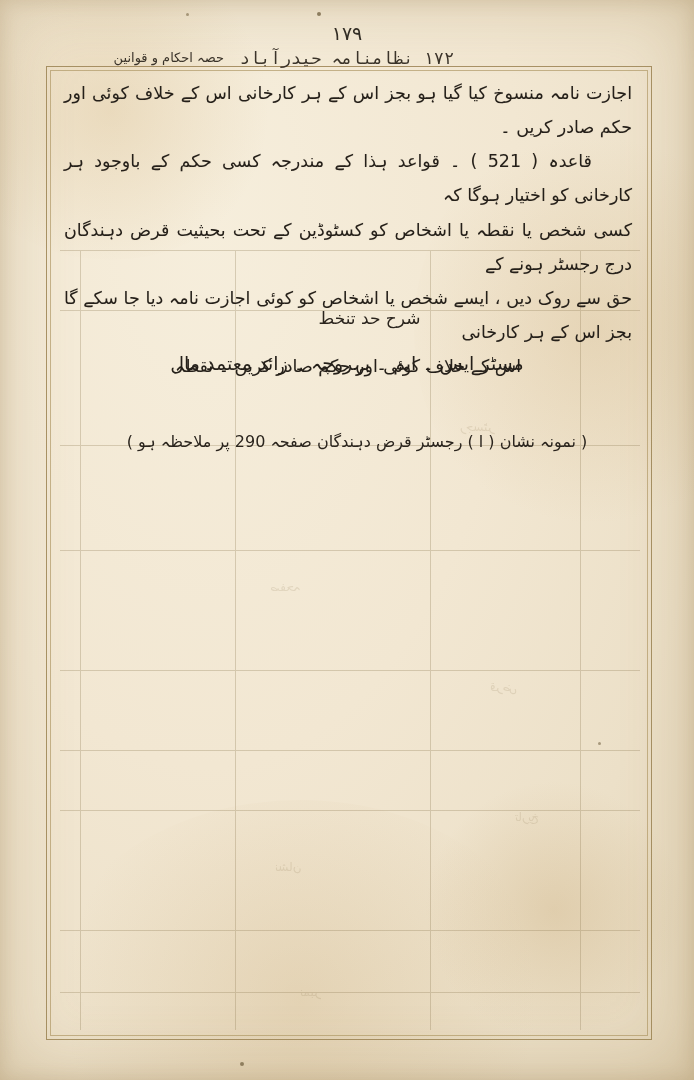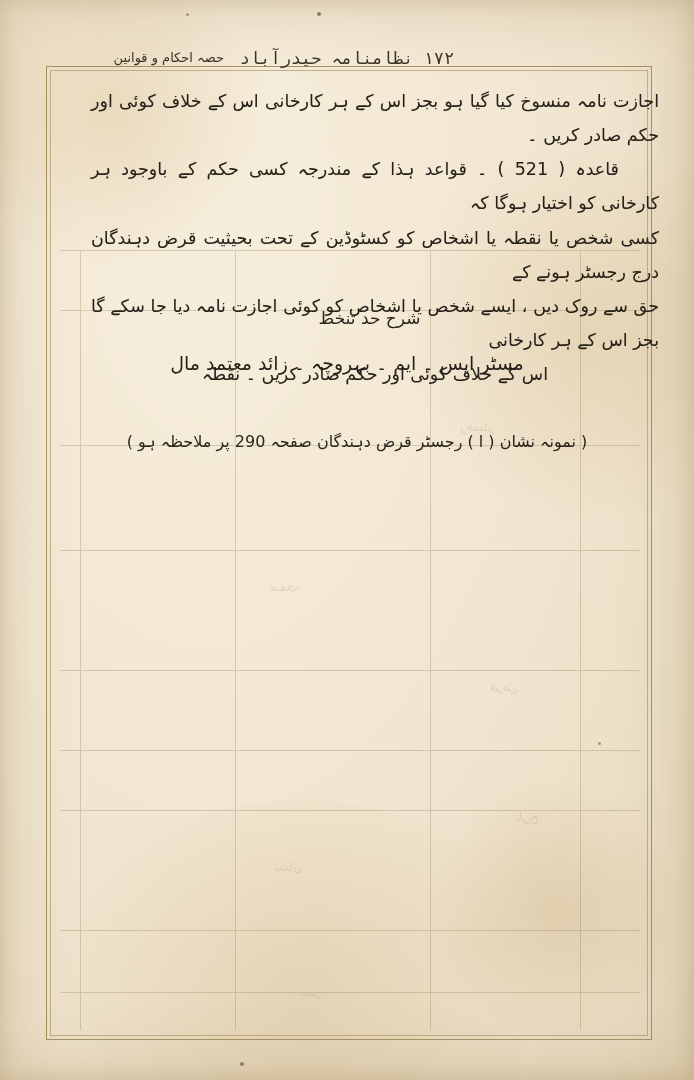--- a/index.html
+++ b/index.html
@@ -115,26 +115,25 @@
     direction: rtl;
     font-size: 13px;
     color: #3a332a;
     white-space: nowrap;
   }
 
   
   .body-block {
     position: absolute;
     left: 64px;
-    top: 84px;
+    top: 76px;
     width: 568px;
     direction: rtl;
     text-align: justify;
     color: #241f19;
-    margin-left: 27px;
   }
   .line {
     font-size: 17.5px;
     line-height: 1.95;
     letter-spacing: 0.2px;
     text-shadow: 0 0 1px rgba(60,45,20,0.12);
   }
   .line.indent {
     text-indent: 40px;
   }
@@ -232,20 +231,21 @@
 
 <div class="page">
 
   <div class="paper-stain stain-a"></div>
   <div class="paper-stain stain-b"></div>
   <div class="paper-stain stain-c"></div>
   <div class="paper-stain stain-d"></div>
 
   <div class="dot-top"></div>
 
+  <div class="folio">۱۷۹</div>
 
   <div class="frame-outer"></div>
   <div class="frame-inner"></div>
 
   <div class="header-center">۱۷۲ نظامنامہ حیدرآباد</div>
   <div class="header-right">حصہ احکام و قوانین</div>
 
   <div class="bleed">
     <div class="v" style="left:20px"></div>
     <div class="v" style="left:175px"></div>

